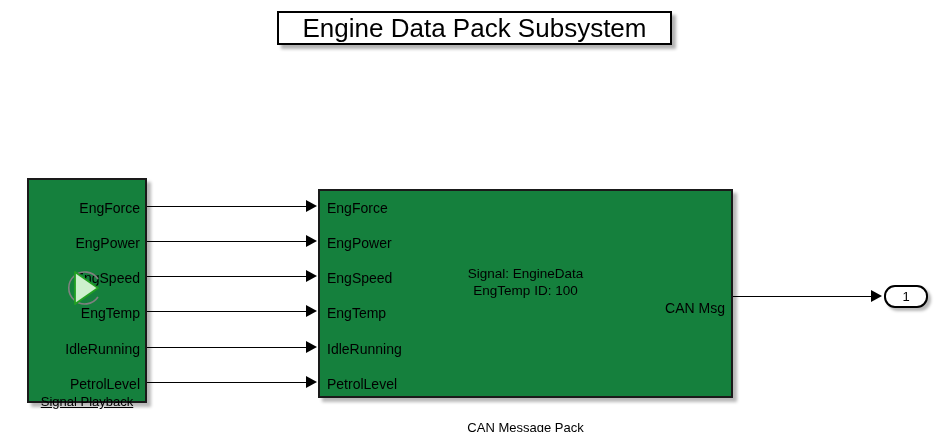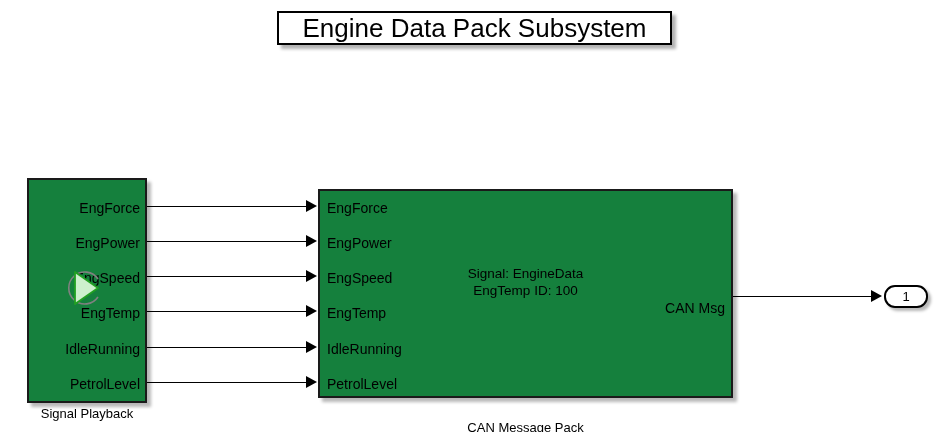--- a/index.html
+++ b/index.html
@@ -70,22 +70,23 @@
   }
 
   .block-caption {
     position: absolute;
     font-size: 13px;
     white-space: nowrap;
     text-align: center;
   }
   .caption-playback {
     left: 27px;
-    top: 406px;
+    top: 394px;
     width: 120px;
+    text-decoration: underline;
   }
   .caption-canpack {
     left: 318px;
     top: 400px;
     width: 415px;
     margin-top: 20px;
   }
 
   
   .port-label {

